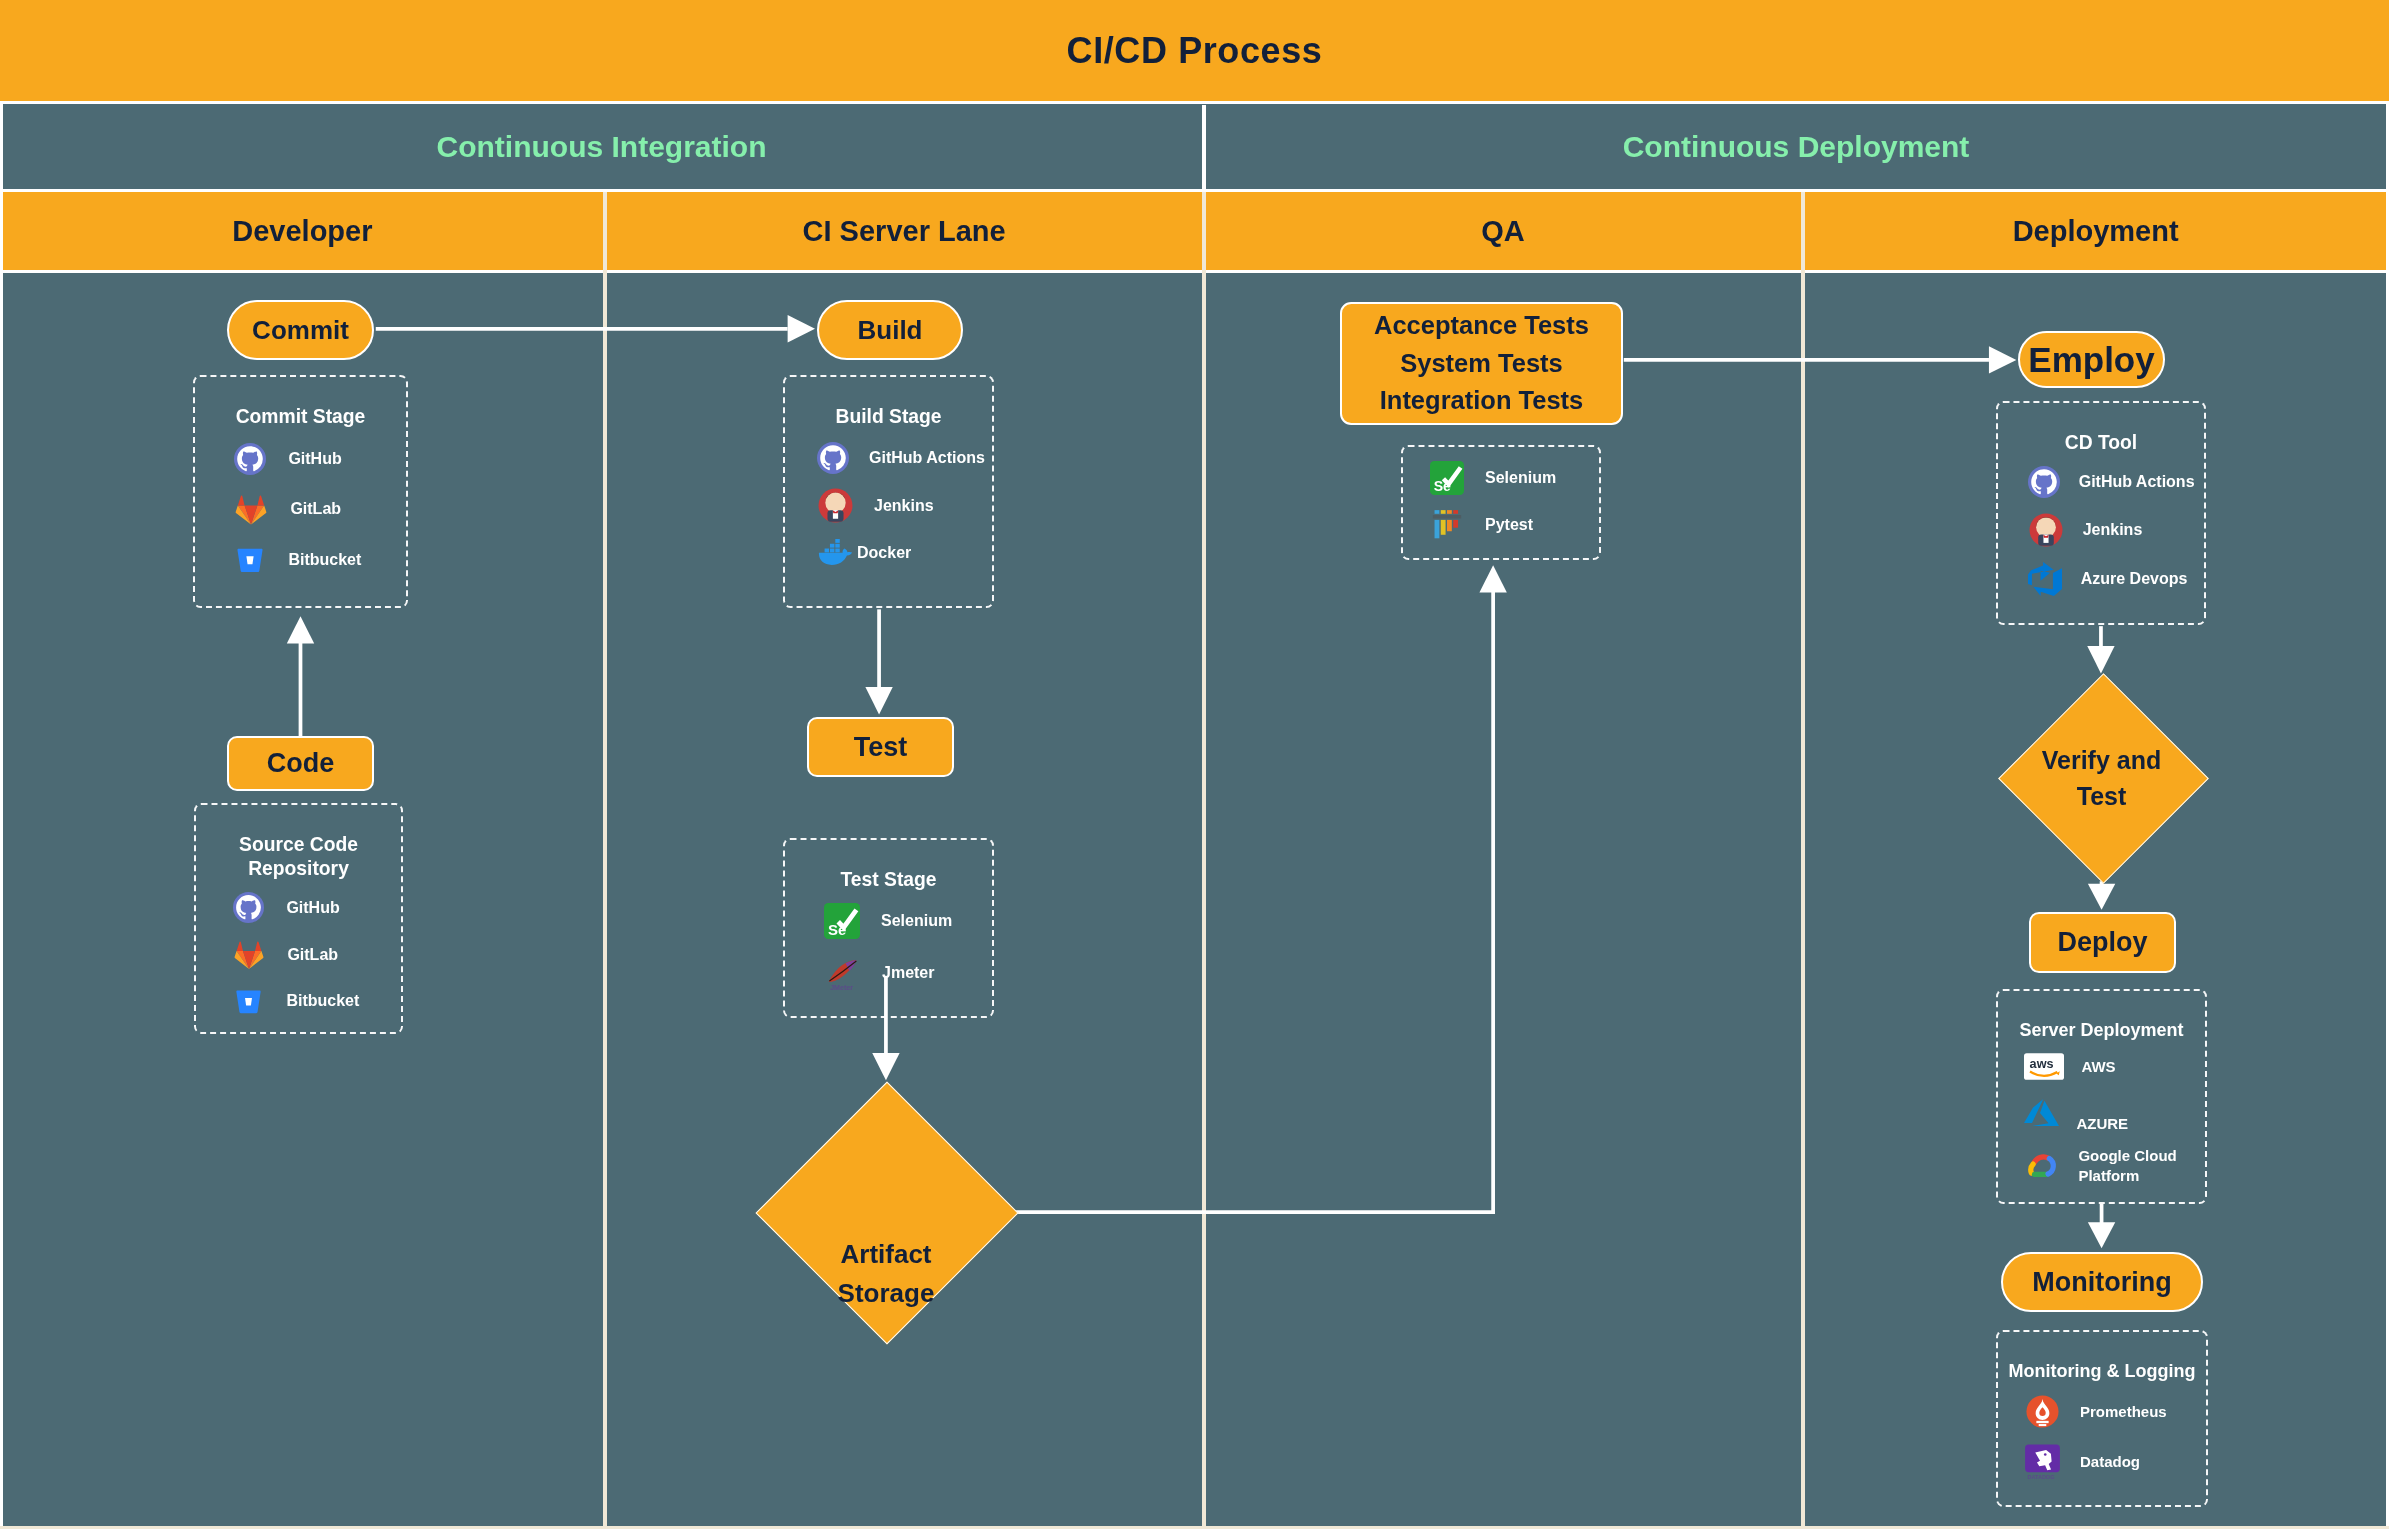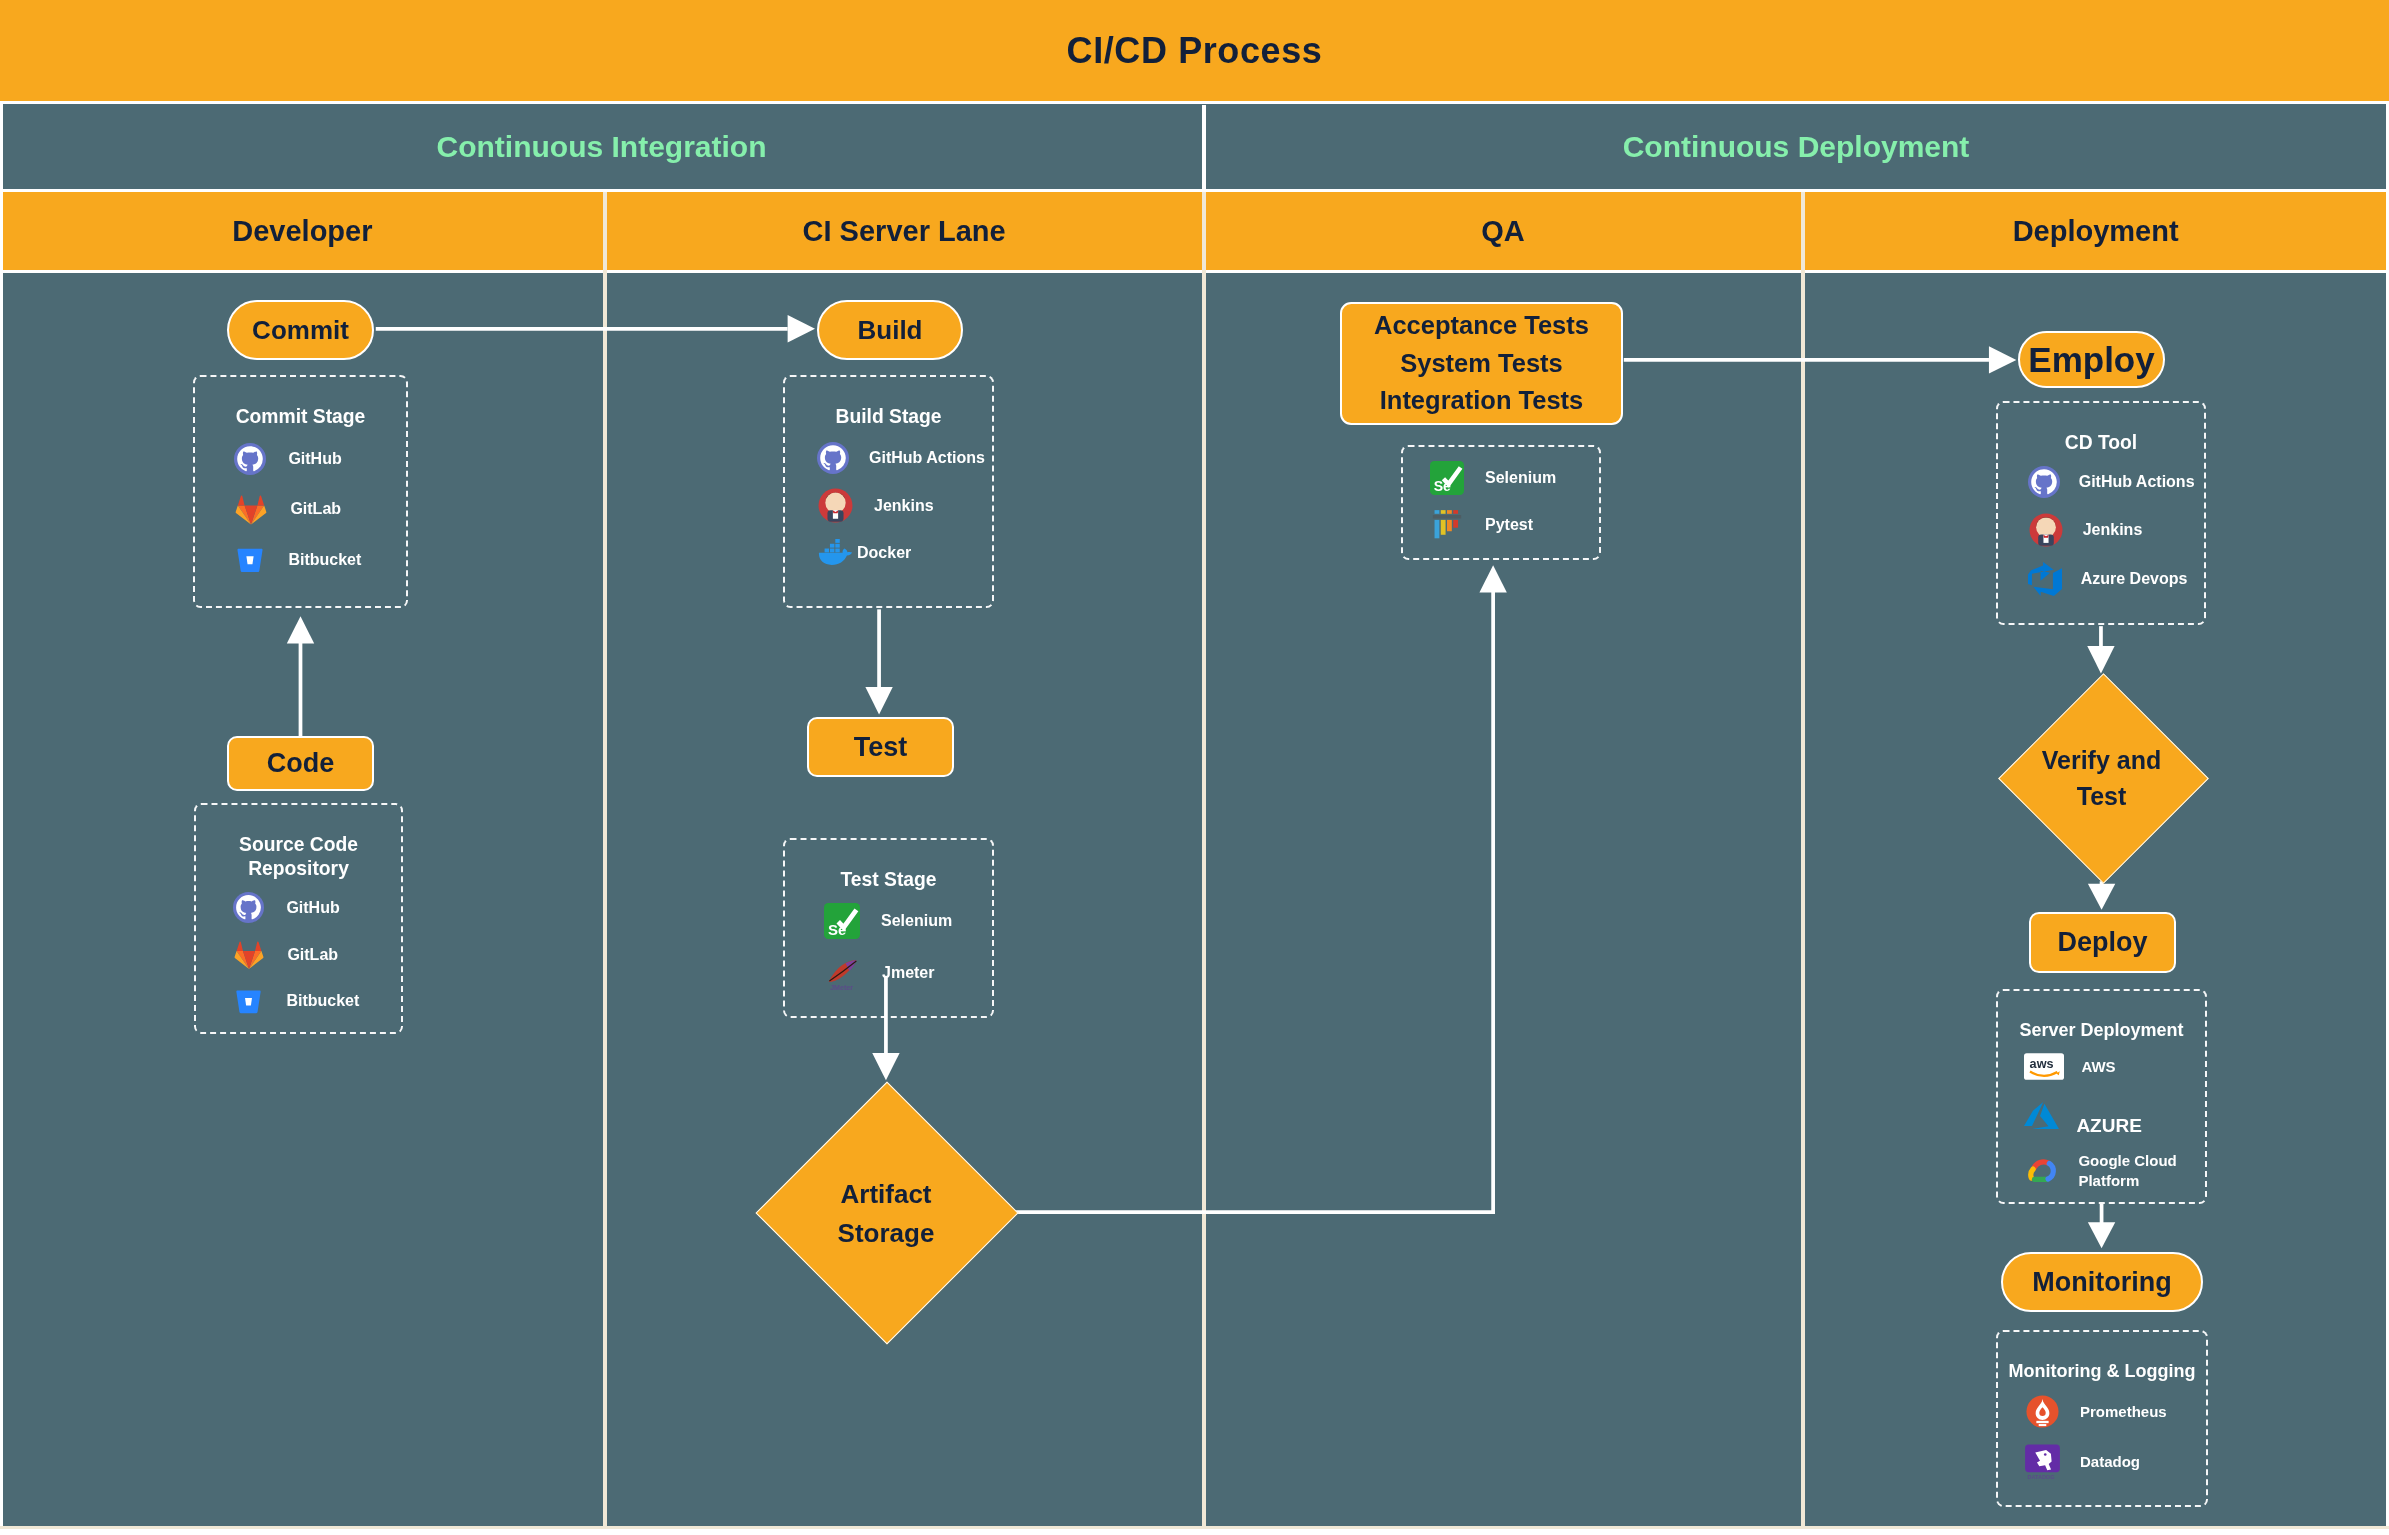--- a/index.html
+++ b/index.html
@@ -304,21 +304,21 @@
       <div class="item" style="gap:21px;">
         <svg width="37" height="37" viewBox="0 0 60 60">
             <use href="#i-jmeter"></use>
           </svg>
         <span class="lb">Jmeter</span>
       </div>
     </div>
   </div>
 
   <div class="diamond" style="left:794px;top:1120px;width:184px;height:184px;"></div>
-  <div class="dtext" style="left:780px;top:1170px;width:212px;height:87px;font-size:26px;line-height:39px;">
+  <div class="dtext" style="left:780px;top:1230px;width:212px;height:87px;font-size:26px;line-height:39px;">
     <span>Artifact</span>
     <span>Storage</span>
   </div>
 
   <div class="node qa-tests" style="left:1340px;top:302px;width:283px;height:123px;">
     <span>Acceptance Tests</span>
     <span>System Tests</span>
     <span>Integration Tests</span>
   </div>
 
@@ -383,21 +383,21 @@
       <div class="item" style="gap:17.4px;">
         <svg width="40" height="27" viewBox="0 0 64 43">
             <use href="#i-aws"></use>
           </svg>
         <span class="lb" style="font-size:15px;">AWS</span>
       </div>
       <div class="item" style="gap:17.4px;">
         <svg width="35" height="35" viewBox="0 0 56 56">
             <use href="#i-azure"></use>
           </svg>
-        <span class="lb" style="font-size:19px;margin-top:22px;">AZURE</span>
+        <span class="lb" style="font-size:15px;margin-top:22px;">AZURE</span>
       </div>
       <div class="item" style="gap:17.4px;">
         <svg width="37" height="29" viewBox="0 0 60 46">
             <use href="#i-gcp"></use>
           </svg>
         <span class="lb" style="font-size:15px;width:112px;line-height:1.3;">Google Cloud Platform</span>
       </div>
     </div>
   </div>
 

